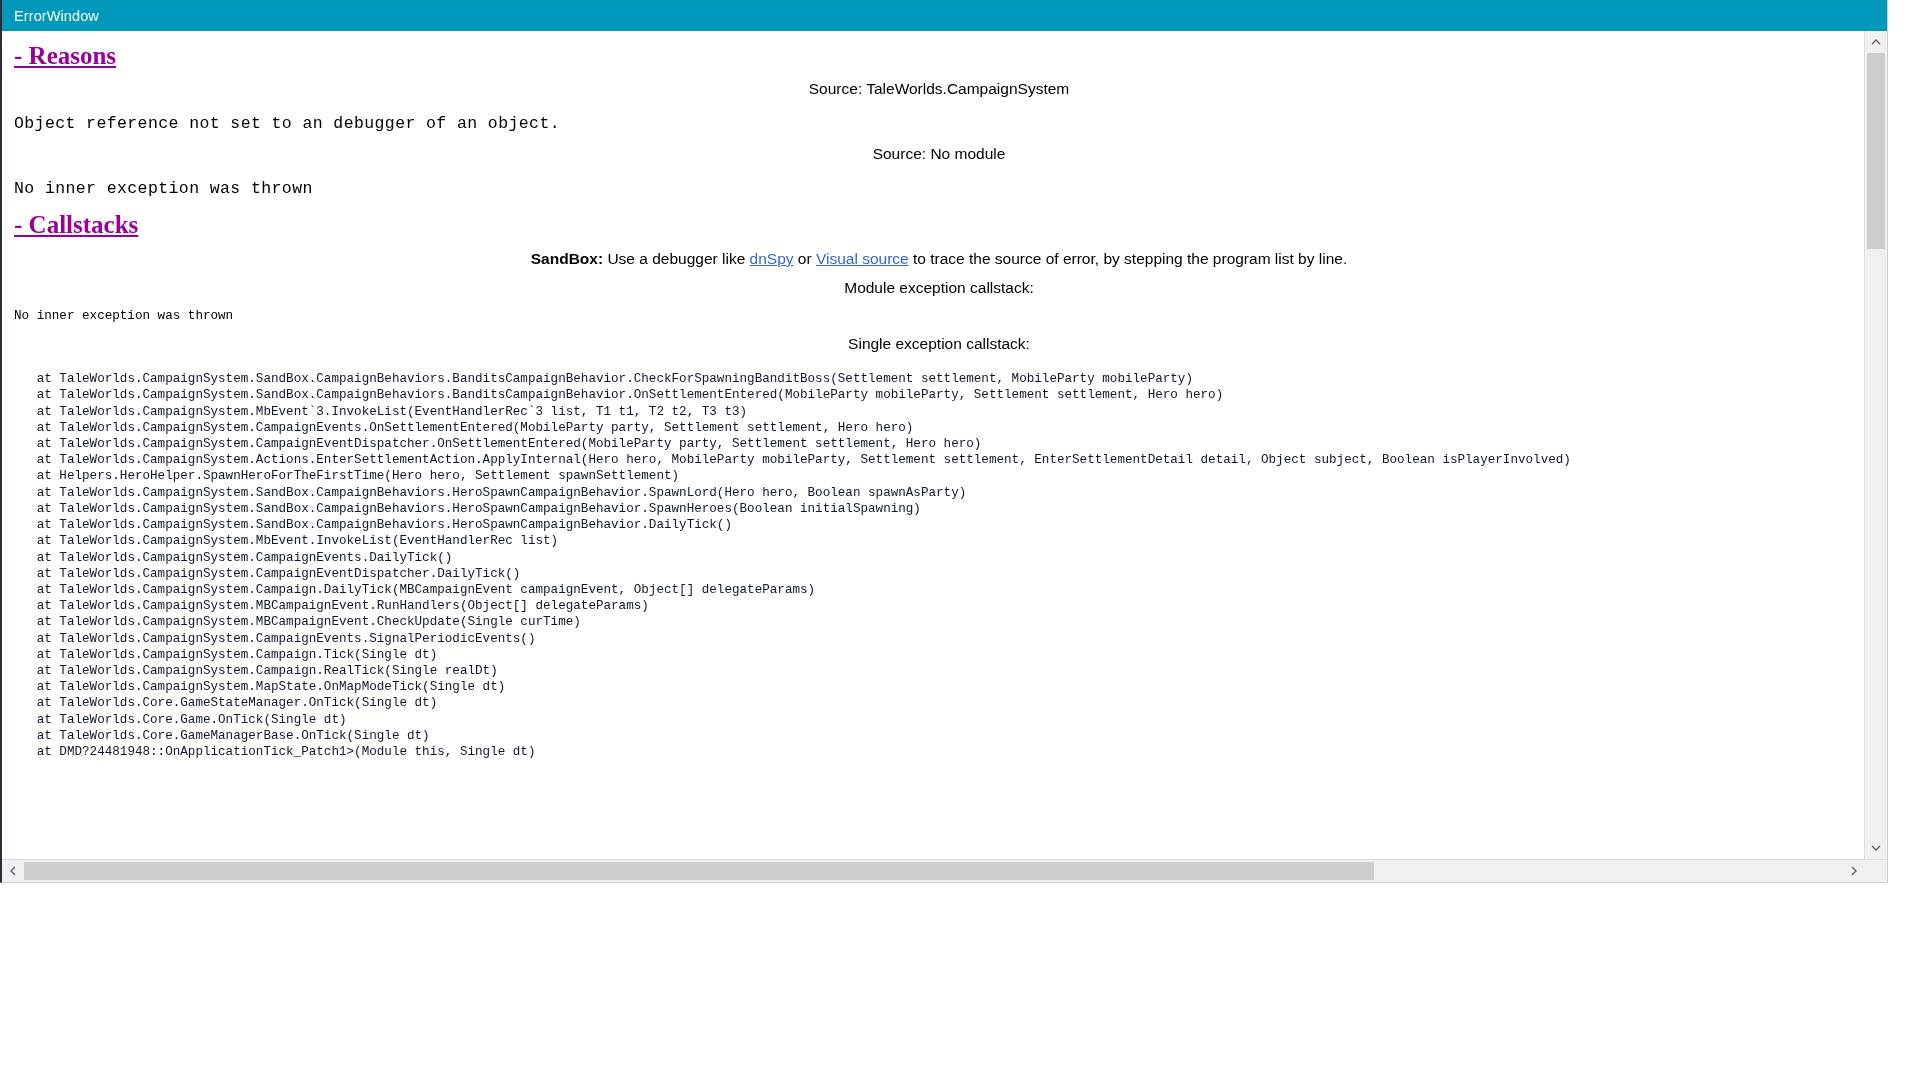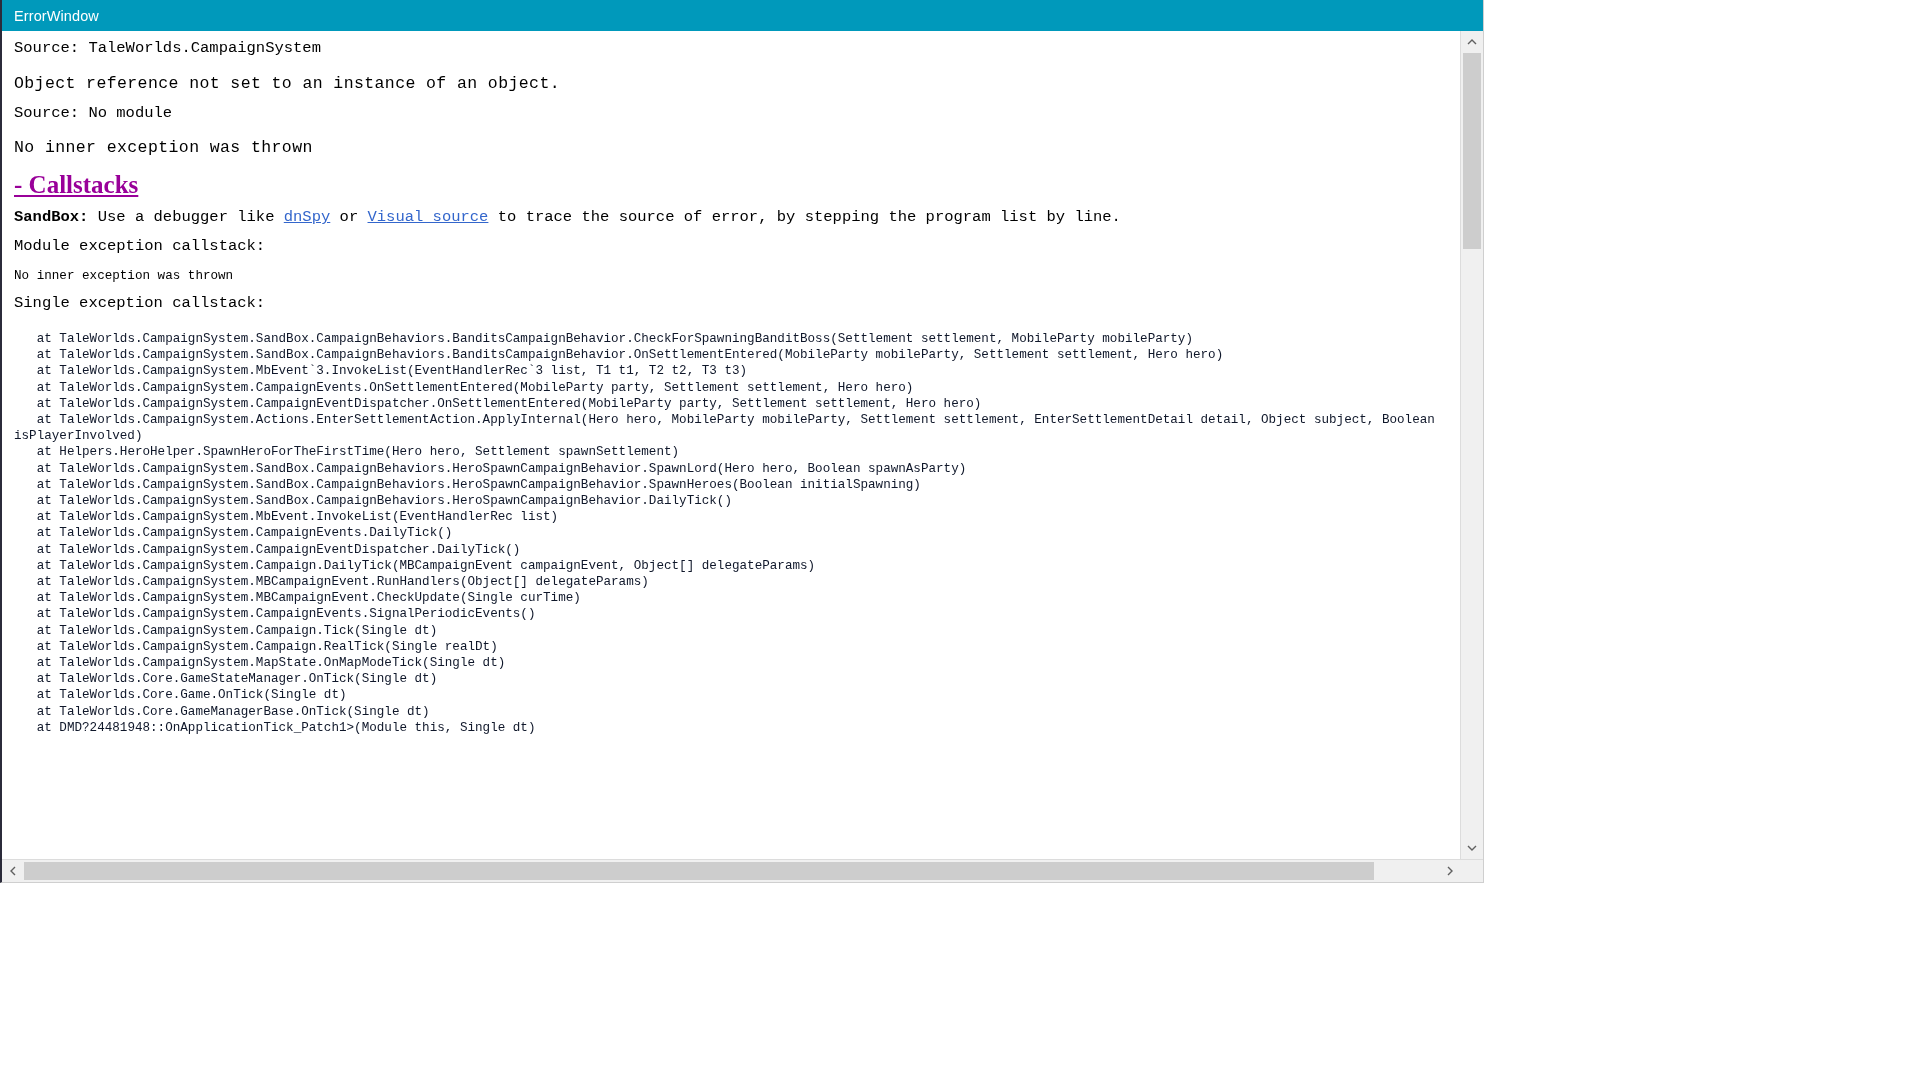--- a/index.html
+++ b/index.html
@@ -8,21 +8,21 @@
     width: 1920px;
     height: 1080px;
     background: #ffffff;
     overflow: hidden;
   }
 
   #window {
     position: absolute;
     left: 0;
     top: 0;
-    width: 1484px;
+    width: 1888px;
     height: 883px;
     background: #ffffff;
     box-sizing: border-box;
     border-left: 2px solid #2b2b3a;
     border-right: 1px solid #cfcfcf;
     border-bottom: 1px solid #cfcfcf;
     display: flex;
     flex-direction: column;
     overflow: hidden;
   }
@@ -71,25 +71,26 @@
     font-size: 25px;
     color: #990099;
     text-decoration: underline;
     margin: 14px 0 0 0;
     line-height: 1.05;
     display: inline-block;
   }
   .hdr-wrap { margin: 0; padding: 0; }
 
   .para {
-    font-family: Liberation Mono, monospace;
+    font-family: Liberation Sans, sans-serif;
     font-size: 15.5px;
     color: #000000;
     margin: 11px 0 0 0;
     line-height: 1.15;
+    text-align: center;
   }
 
   .mono-big {
     font-family: "Liberation Mono", monospace;
     font-size: 16.5px;
     color: #000000;
     margin: 16px 0 0 0;
     line-height: 1.2;
     letter-spacing: 0.4px;
     white-space: pre;
@@ -197,22 +198,25 @@
 
   <div id="titlebar">
     <span>ErrorWindow</span>
   </div>
 
   <div id="body-row">
 
     <div id="content">
       <div id="content-inner">
 
+        <div class="hdr-wrap">
+          <div class="hdr">- Reasons</div>
+        </div>
         <div class="para">Source: TaleWorlds.CampaignSystem</div>
-        <div class="mono-big">Object reference not set to an instance of an object.</div>
+        <div class="mono-big">Object reference not set to an debugger of an object.</div>
 
         <div class="para">Source: No module</div>
         <div class="mono-big">No inner exception was thrown</div>
 
         <div class="hdr-wrap">
           <div class="hdr">- Callstacks</div>
         </div>
 
         <div class="para"><b class="bold">SandBox:</b><span> Use a debugger like </span><a class="link" href="#">dnSpy</a><span> or </span><a class="link" href="#">Visual source</a><span> to trace the source of error, by stepping the program list by line.</span></div>
 

